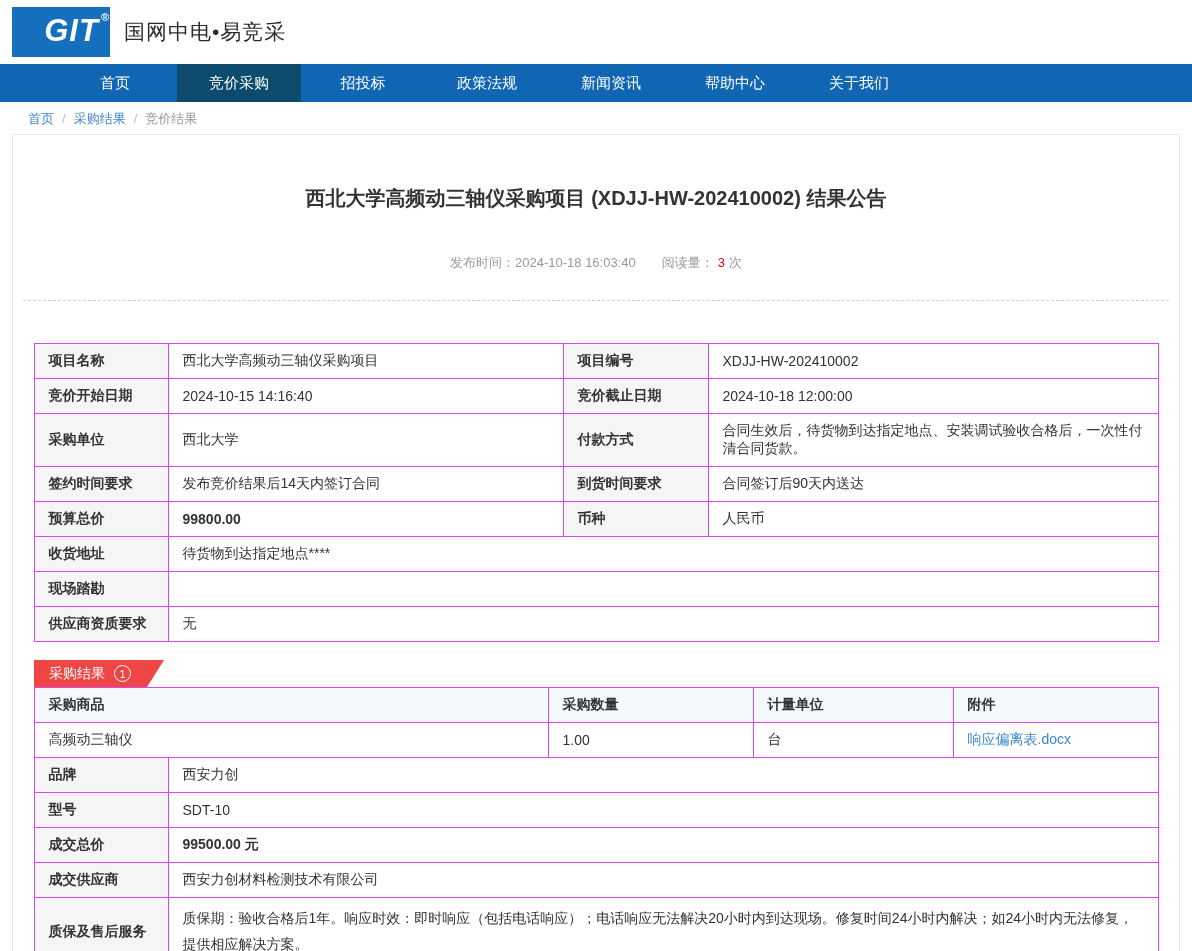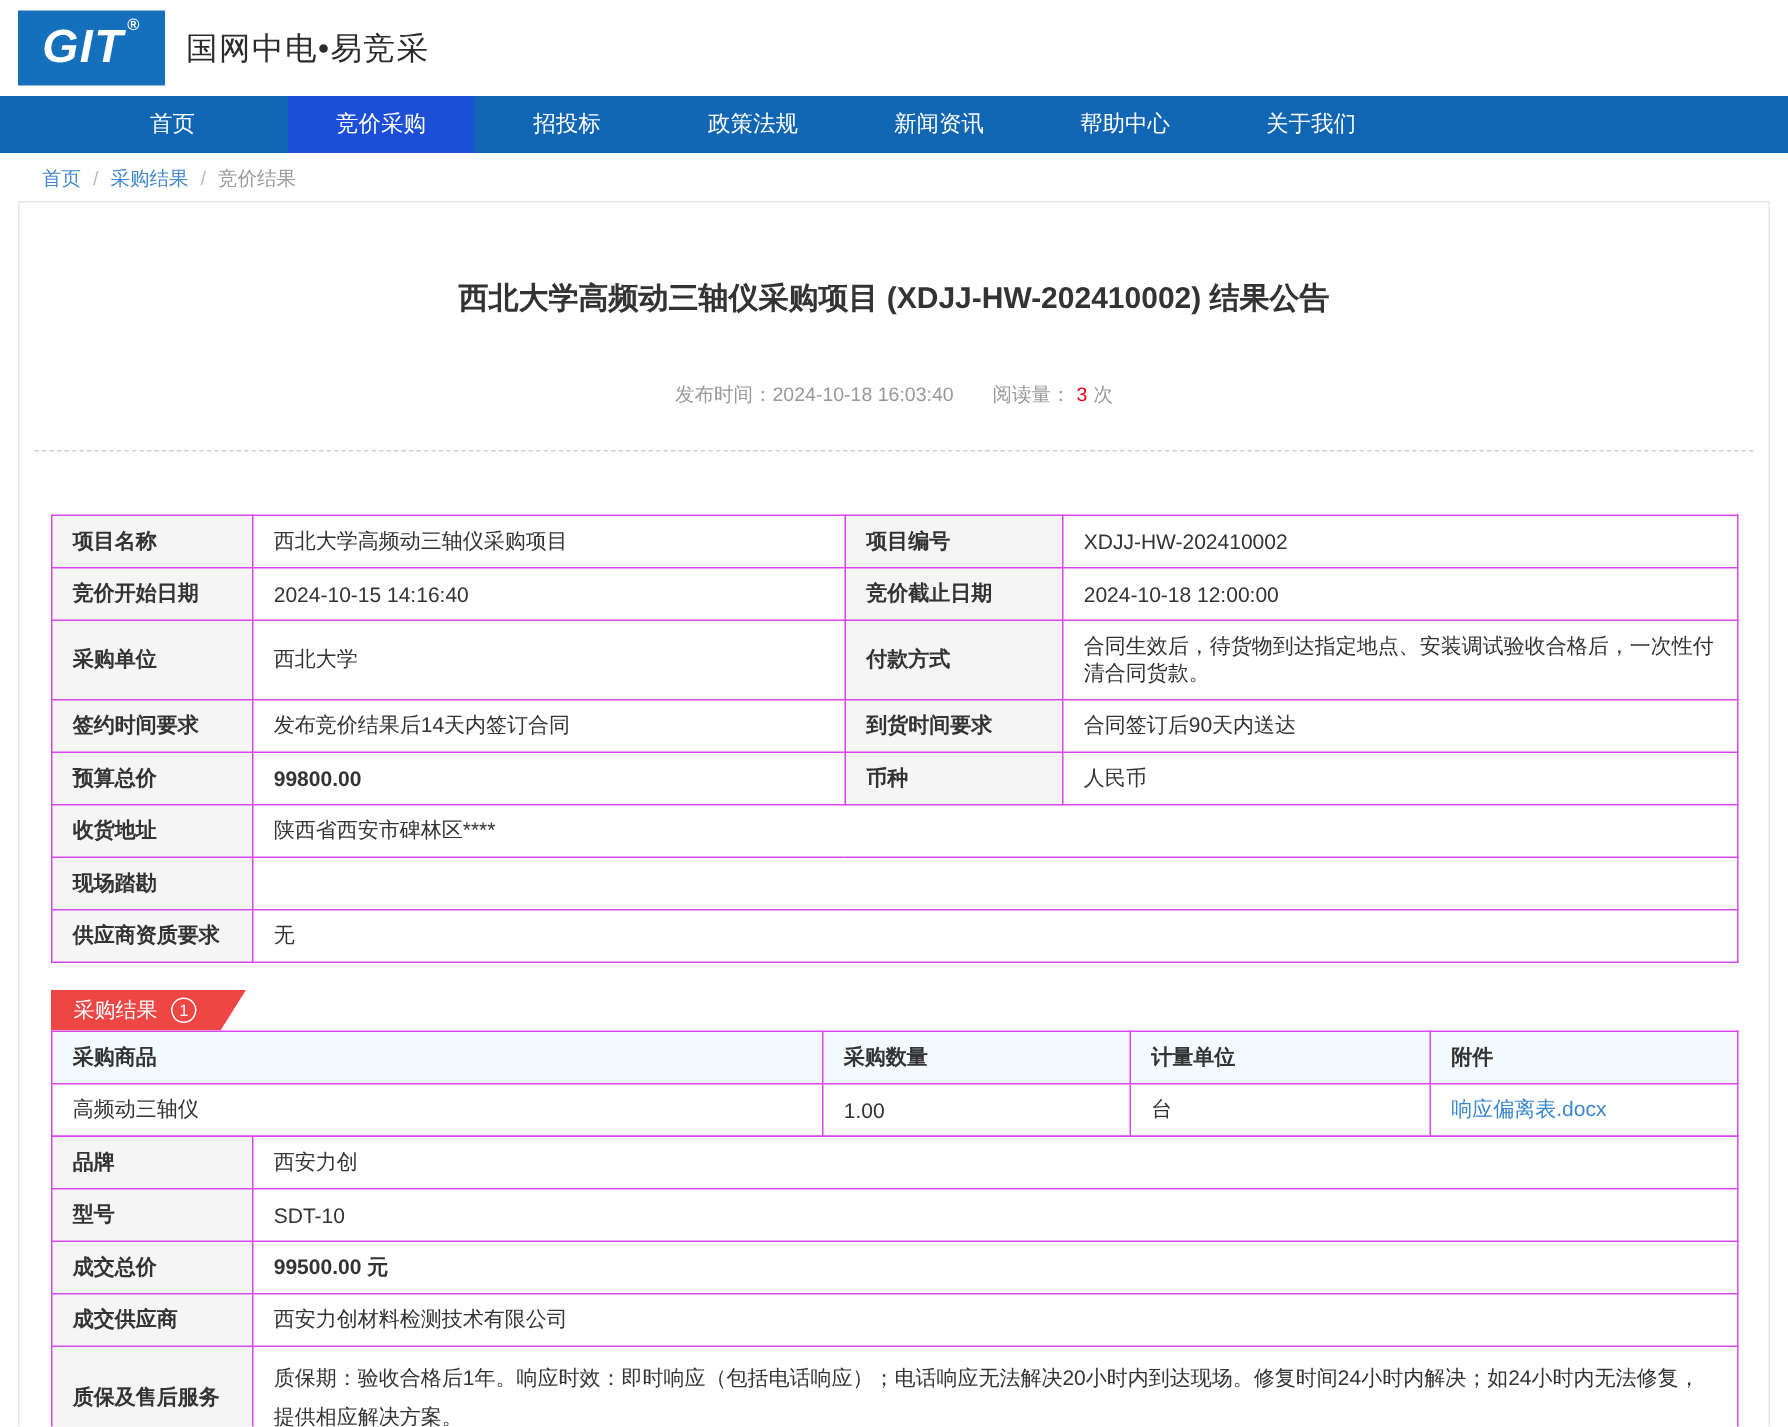--- a/index.html
+++ b/index.html
@@ -10,21 +10,21 @@
     overflow: hidden;
     background: #ffffff;
     color: #333;
     font-family: "Liberation Sans", "DejaVu Sans", sans-serif;
   }
 
   
   .top-header { display: flex; align-items: center; height: 64px; padding: 0 12px; background: #fff; }
   .logo-box {
     background: #1470bc; color: #fff; width: 98px; height: 50px;
-    display: flex; align-items: flex-start; justify-content: center;
+    display: flex; align-items: flex-start; justify-content: flex-end;
     font-style: italic; font-weight: bold; font-size: 31px; line-height: 48px;
     cursor: pointer; letter-spacing: 1px;
   }
   .logo-box sup { font-size: 11px; font-style: normal; line-height: 20px; margin-left: 2px; }
   .site-title { font-size: 21px; font-weight: normal; color: #2b2b2b; margin-left: 14px; letter-spacing: 1px; }
   .search-box { margin-left: auto; display: flex; align-items: center; }
   .search-box input {
     width: 236px; height: 32px; border: 1px solid #1268b8; border-right: none;
     padding: 0 9px; font-size: 13px; outline: none; color: #333;
     font-family: "Liberation Sans", sans-serif;
@@ -34,21 +34,21 @@
     width: 69px; height: 32px; background: #1268b8; color: #fff; border: none;
     font-size: 14px; cursor: pointer; font-family: "Liberation Sans", sans-serif;
   }
 
   
   .nav-bar { background: #1166b3; height: 38px; display: flex; padding-left: 53px; }
   .nav-bar a {
     width: 124px; line-height: 38px; text-align: center; color: #fff;
     font-size: 15px; text-decoration: none; display: block;
   }
-  .nav-bar a.active { background: #1d4ed8; margin-left: 15px; }
+  .nav-bar a.active { background: #0c4a6e; }
 
   
   .breadcrumb { padding: 8px 28px 6px; font-size: 13px; color: #999; }
   .breadcrumb a { color: #4186c9; text-decoration: none; cursor: pointer; }
   .breadcrumb .sep { margin: 0 8px; color: #bbb; }
 
   
   .card {
     margin: 0 12px; border: 1px solid #e7e7e7; background: #fff;
     padding-bottom: 30px; min-height: 800px;
@@ -153,21 +153,21 @@
       <td class="val">合同签订后90天内送达</td>
     </tr>
     <tr>
       <td class="lbl">预算总价</td>
       <td class="val red-price">99800.00</td>
       <td class="lbl">币种</td>
       <td class="val">人民币</td>
     </tr>
     <tr>
       <td class="lbl">收货地址</td>
-      <td class="val" colspan="3">陕西省西安市碑林区****</td>
+      <td class="val" colspan="3">待货物到达指定地点****</td>
     </tr>
     <tr>
       <td class="lbl">现场踏勘</td>
       <td class="val" colspan="3"></td>
     </tr>
     <tr>
       <td class="lbl">供应商资质要求</td>
       <td class="val" colspan="3">无</td>
     </tr>
   </tbody>

